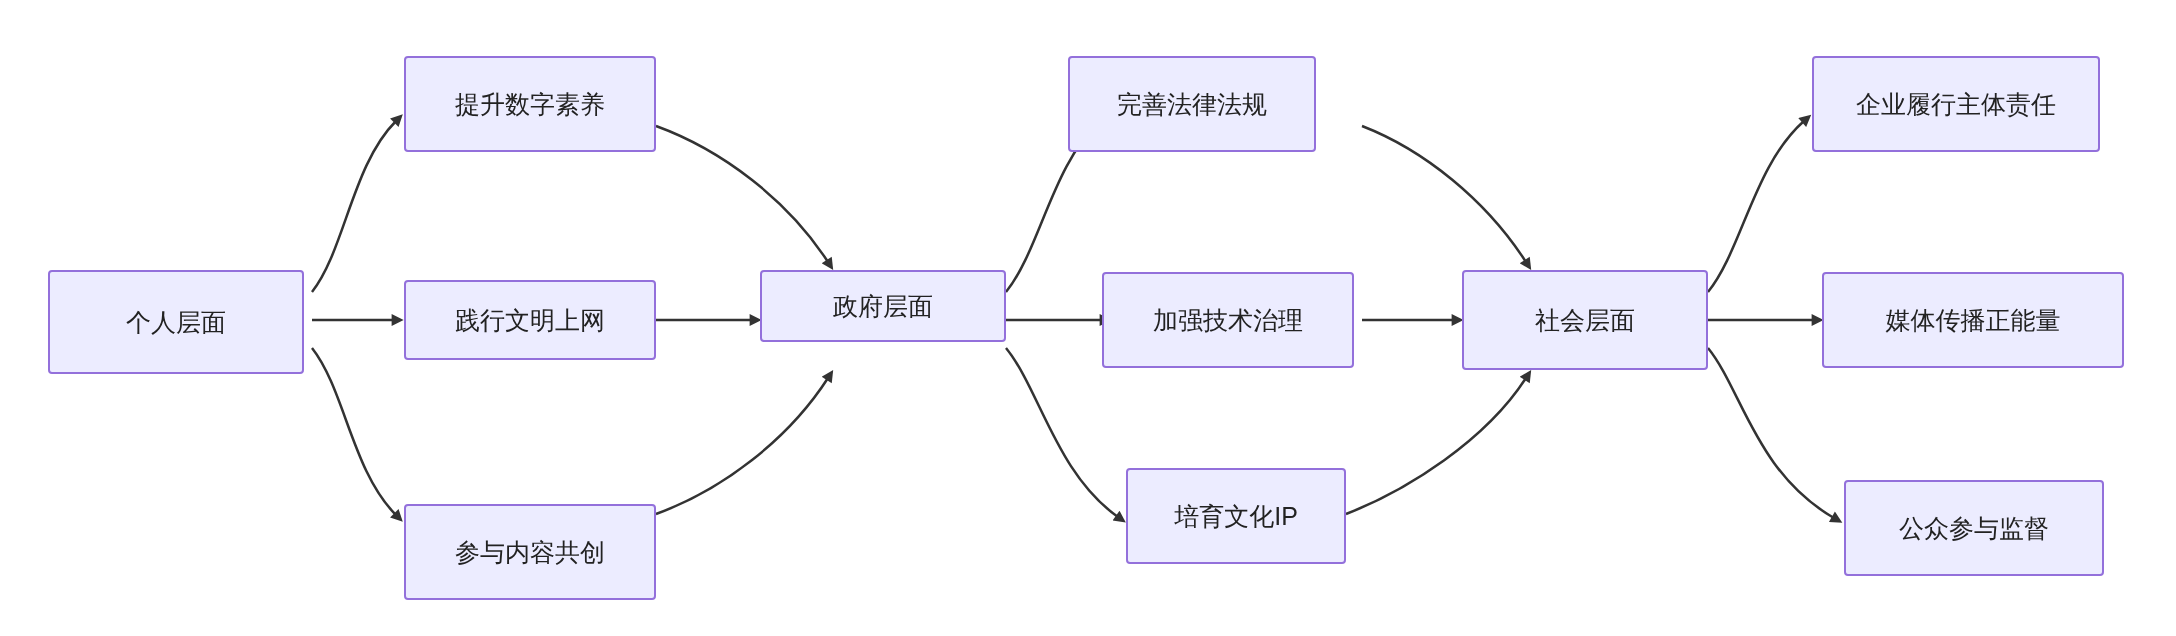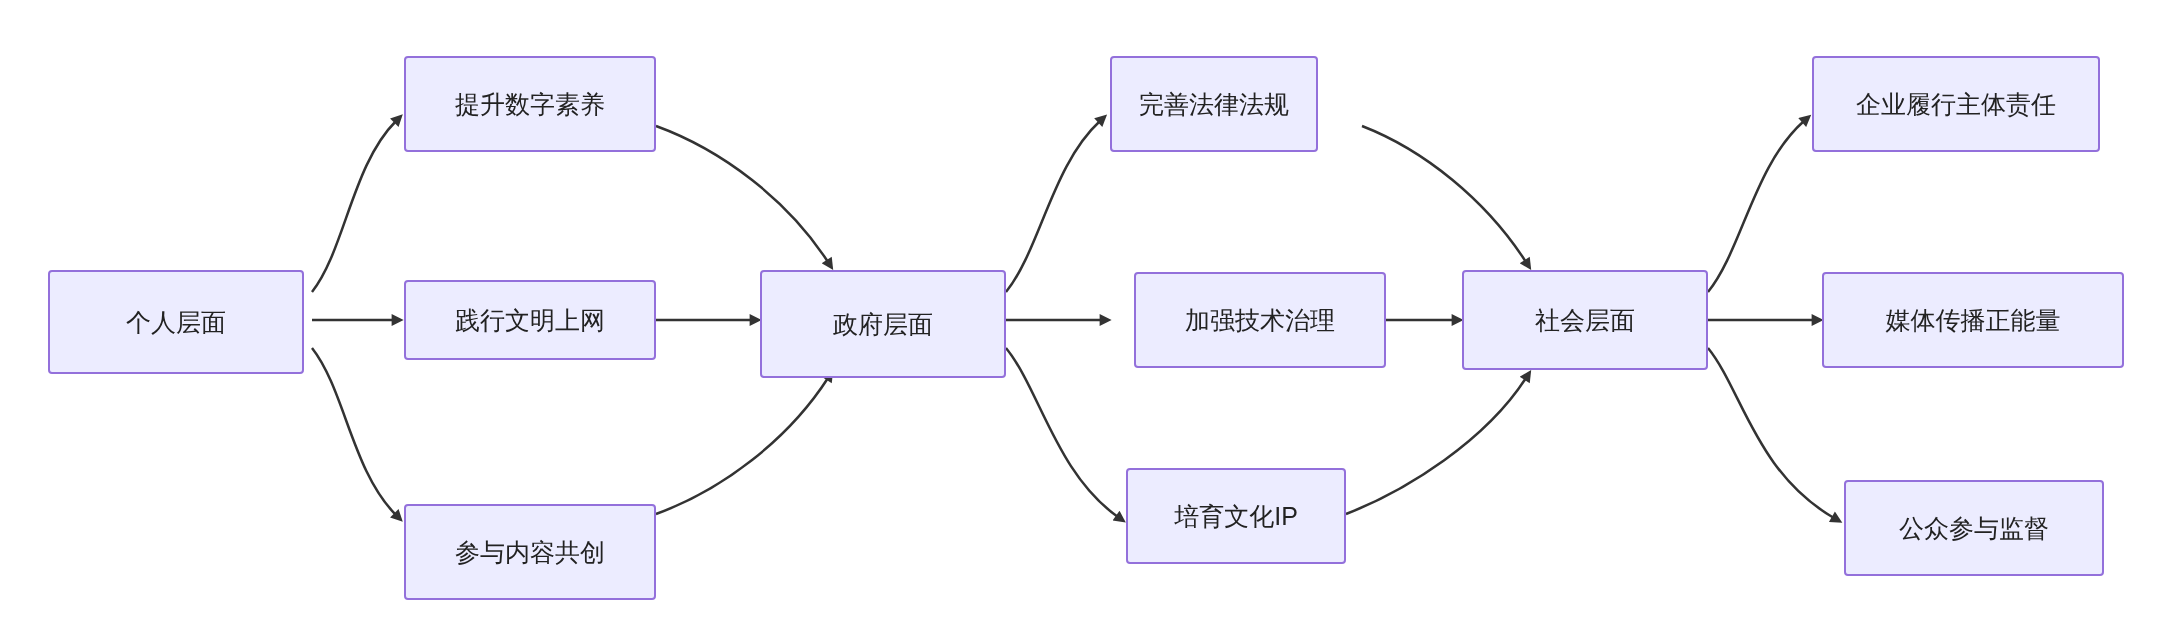--- a/index.html
+++ b/index.html
@@ -96,29 +96,29 @@
   </div>
 
   <div class="node" style="left:404px;top:280px;width:252px;height:80px">
     <span class="node-label">践行文明上网</span>
   </div>
 
   <div class="node" style="left:404px;top:504px;width:252px;height:96px">
     <span class="node-label">参与内容共创</span>
   </div>
 
-  <div class="node" style="left:760px;top:270px;width:246px;height:108px">
+  <div class="node" style="left:760px;top:270px;width:246px;height:72px">
     <span class="node-label">政府层面</span>
   </div>
 
-  <div class="node" style="left:1110px;top:56px;width:208px;height:96px">
+  <div class="node" style="left:1068px;top:56px;width:248px;height:96px">
     <span class="node-label">完善法律法规</span>
   </div>
 
-  <div class="node" style="left:1134px;top:272px;width:252px;height:96px">
+  <div class="node" style="left:1102px;top:272px;width:252px;height:96px">
     <span class="node-label">加强技术治理</span>
   </div>
 
   <div class="node" style="left:1126px;top:468px;width:220px;height:96px">
     <span class="node-label">培育文化IP</span>
   </div>
 
   <div class="node" style="left:1462px;top:270px;width:246px;height:100px">
     <span class="node-label">社会层面</span>
   </div>

